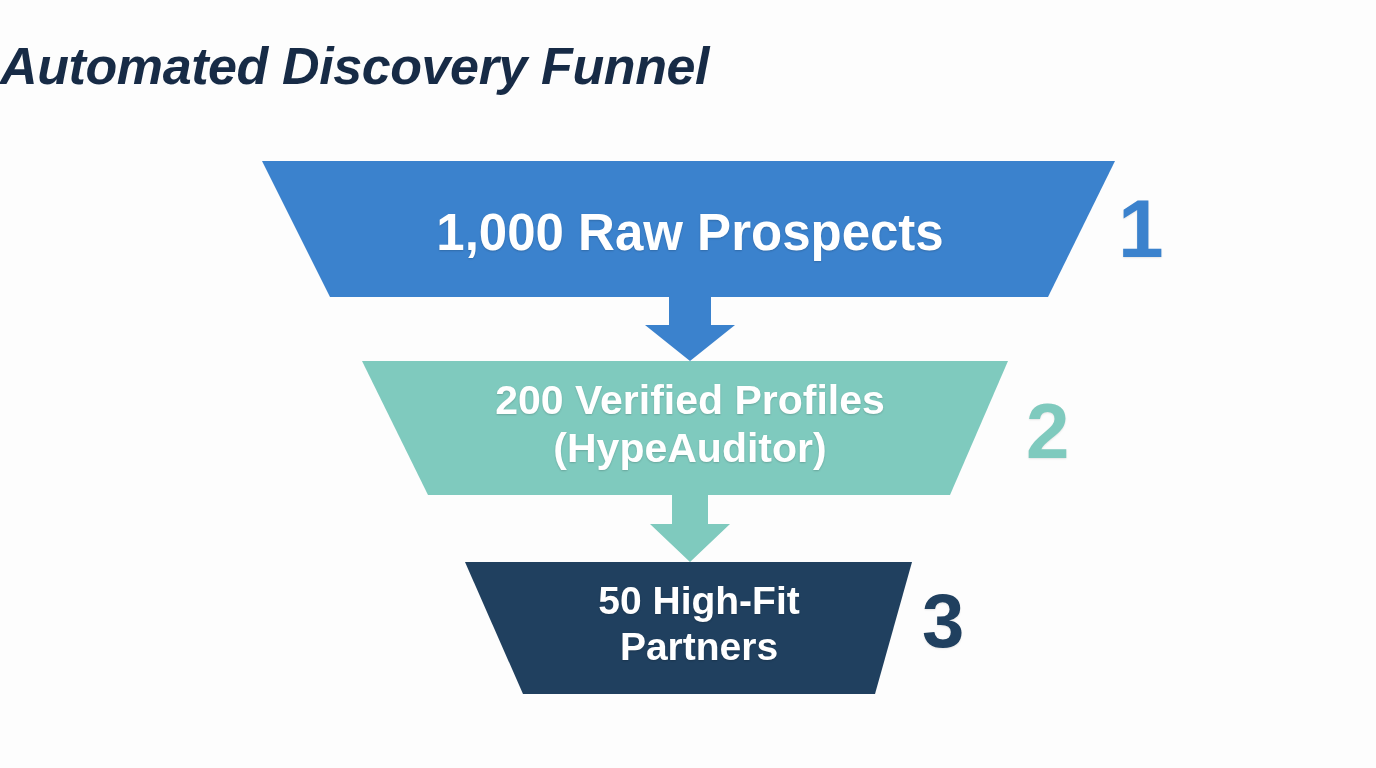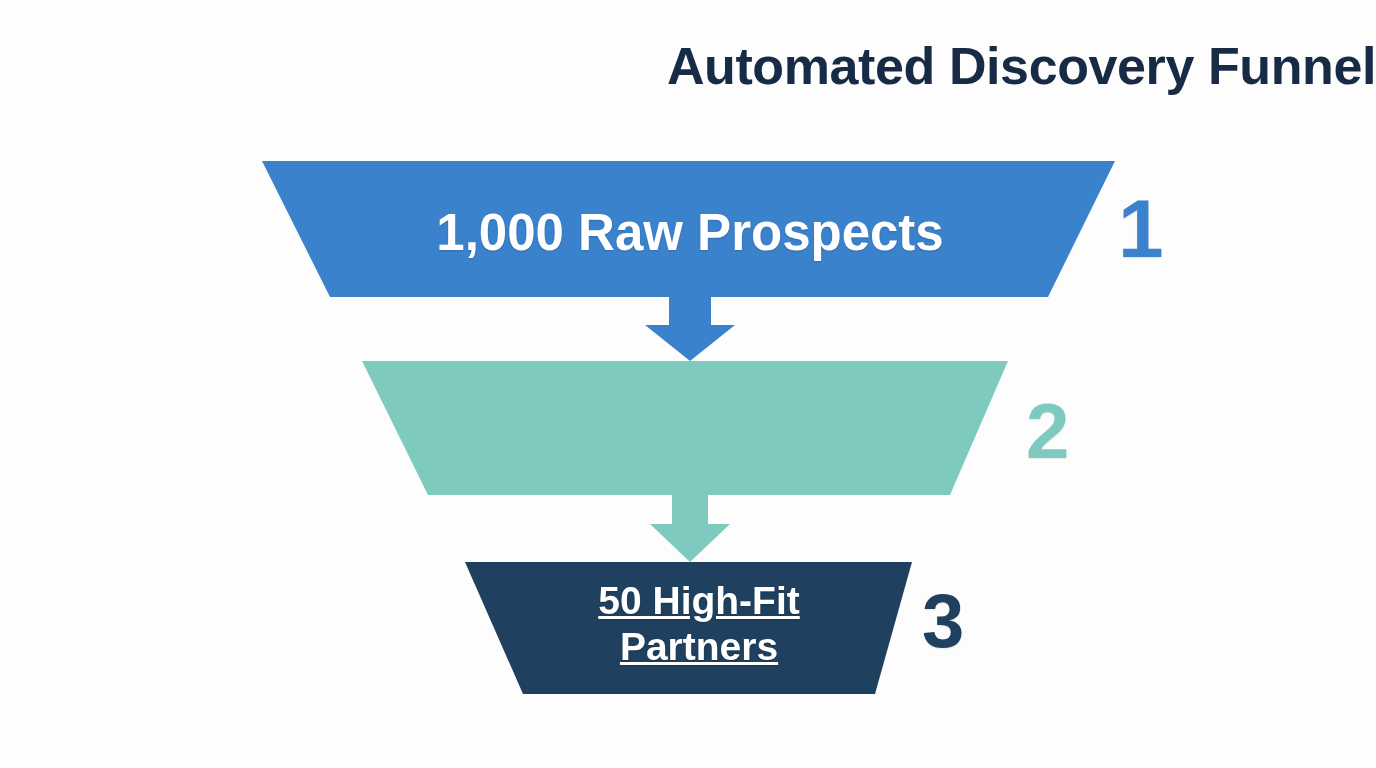--- a/index.html
+++ b/index.html
@@ -18,27 +18,28 @@
     width: 1376px;
     height: 768px;
   }
 
   
   .page-title {
     position: absolute;
     left: 0;
     top: 38px;
     width: 1376px;
-    text-align: right;
+    text-align: left;
     font-size: 52px;
     font-weight: 700;
     letter-spacing: -0.4px;
     color: #172b46;
     line-height: 1.1;
     white-space: nowrap;
+    font-style: italic;
   }
 
   
   .stage-shape {
     position: absolute;
     left: 0;
     top: 0;
     width: 1376px;
     height: 768px;
     pointer-events: none;
@@ -67,21 +68,20 @@
     left: 428px;
     top: 376px;
     width: 524px;
     font-size: 41px;
   }
   .stage-label.s3 {
     left: 523px;
     top: 578px;
     width: 352px;
     font-size: 39px;
-    text-decoration: underline;
   }
 
   
   .stage-number {
     position: absolute;
     font-weight: 700;
     line-height: 1;
     text-shadow: 0 1px 2px rgba(0,0,0,0.10);
   }
   .stage-number.n1 {
@@ -118,20 +118,22 @@
 
     <polygon points="362,361 1008,361 950,495 428,495" fill="#7fcabe"></polygon>
 
     <polygon points="672,495 708,495 708,524 730,524 690,562 650,524 672,524" fill="#7fcabe"></polygon>
 
     <polygon points="465,562 912,562 875,694 523,694" fill="#20405f"></polygon>
   </svg>
 
   <div class="stage-label s1" style="color: rgb(255, 255, 255);">1,000 Raw Prospects</div>
 
+  <div class="stage-label s2" style="color: rgb(255, 255, 255);">200 Verified Profiles
+(HypeAuditor)</div>
 
   <div class="stage-label s3" style="color: rgb(255, 255, 255);">50 High-Fit
 Partners</div>
 
   <div class="stage-number n1" style="color: rgb(59, 130, 205);">1</div>
 
   <div class="stage-number n2" style="color: rgb(127, 202, 190);">2</div>
 
   <div class="stage-number n3" style="color: rgb(32, 64, 95);">3</div>
 

